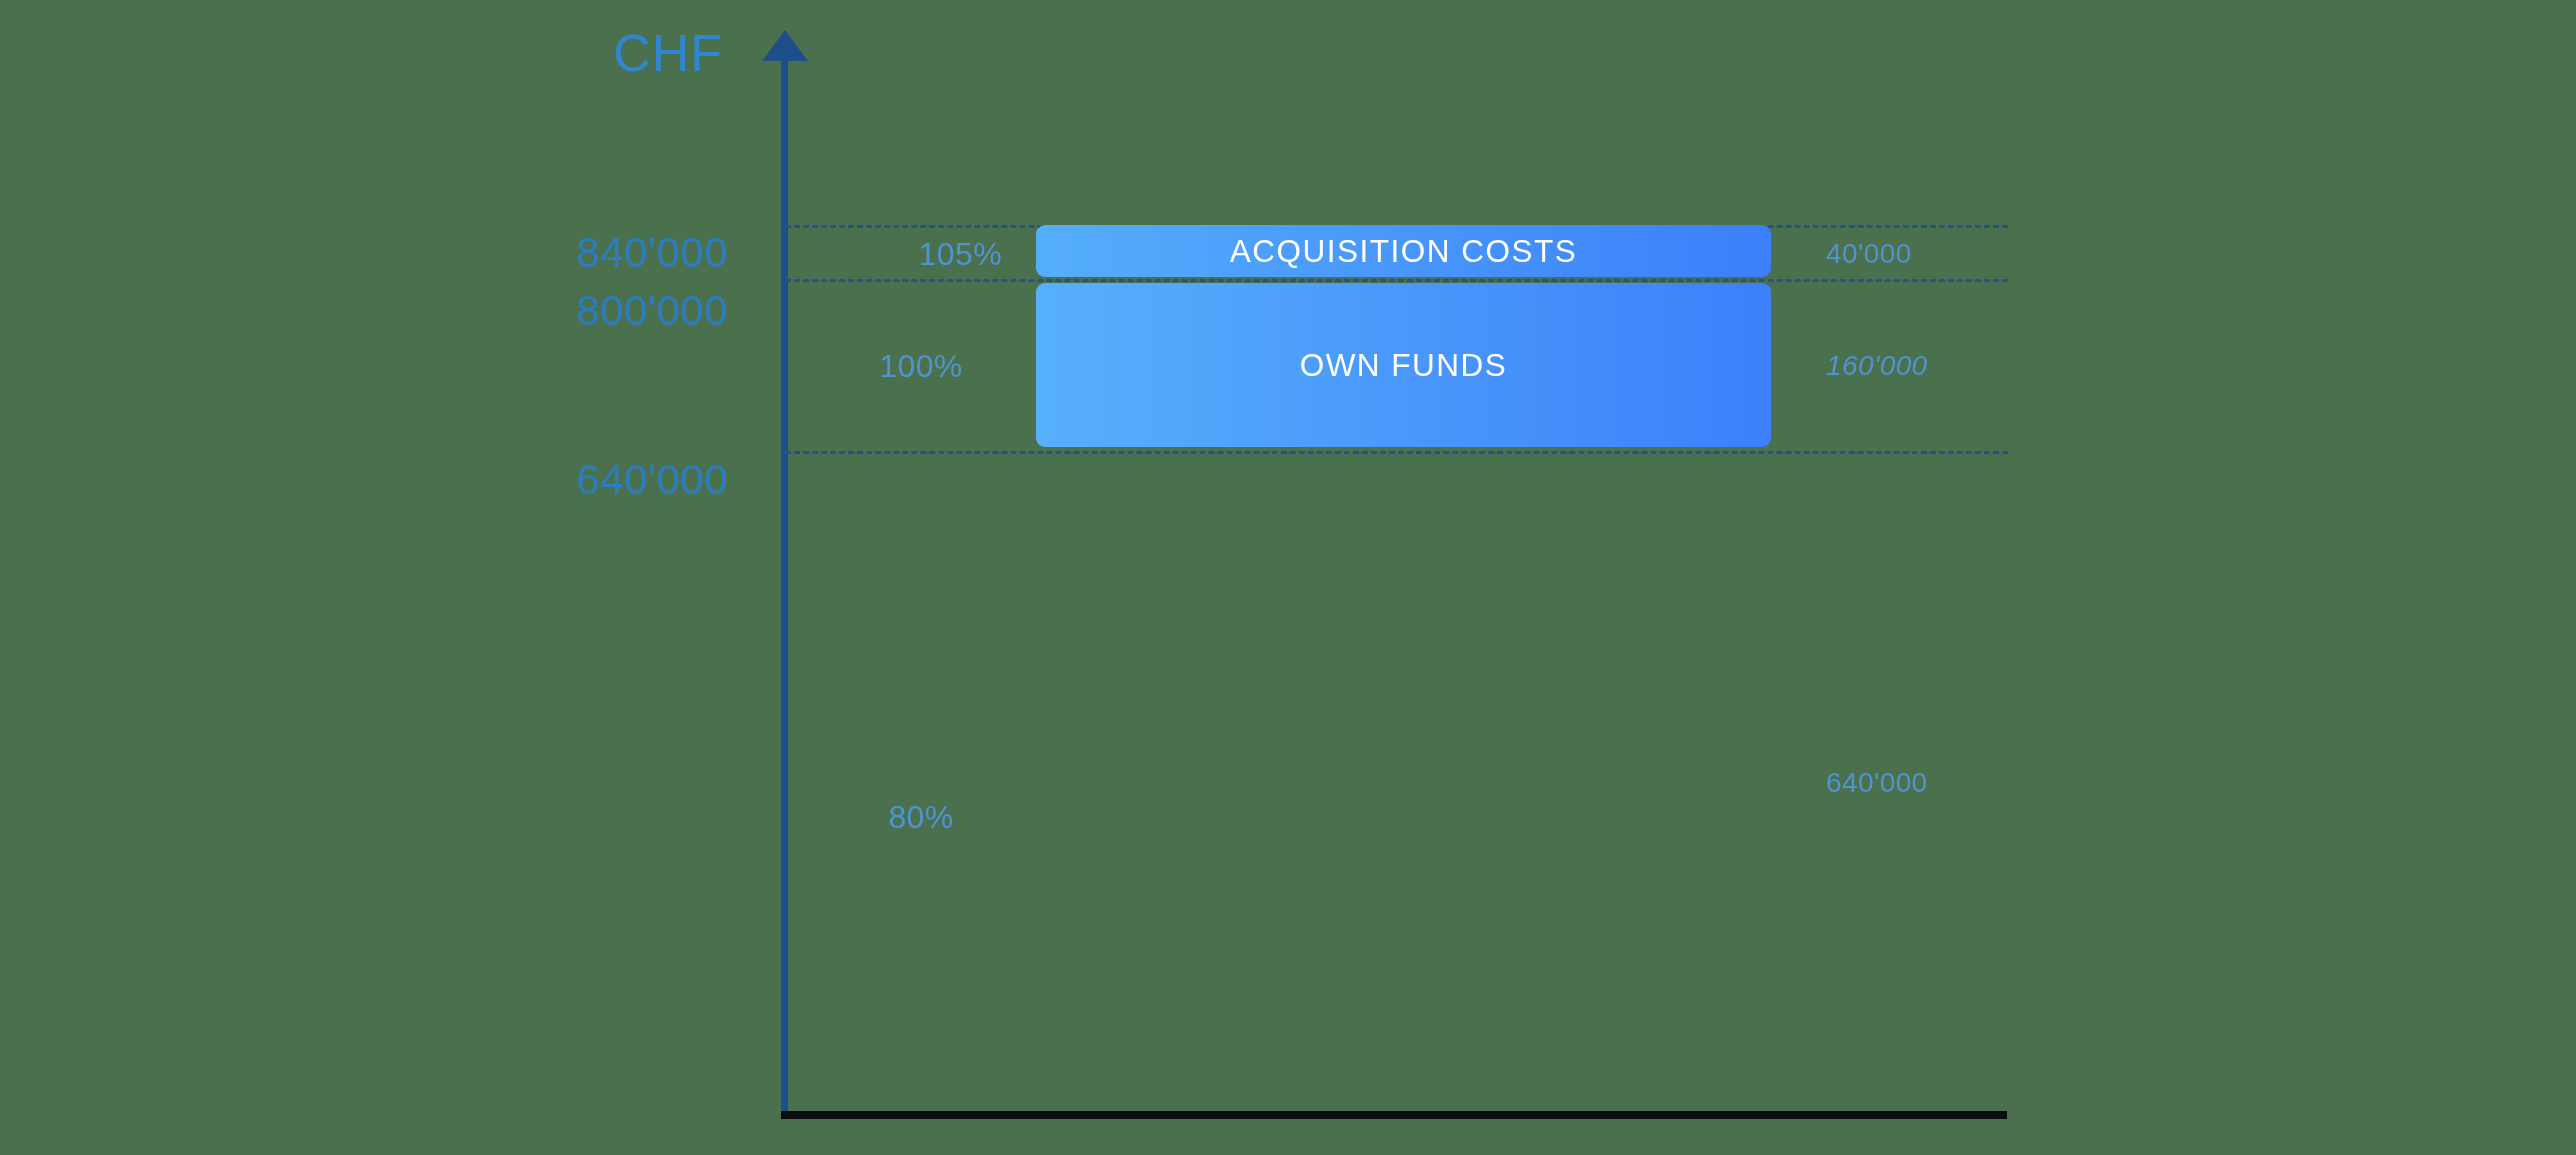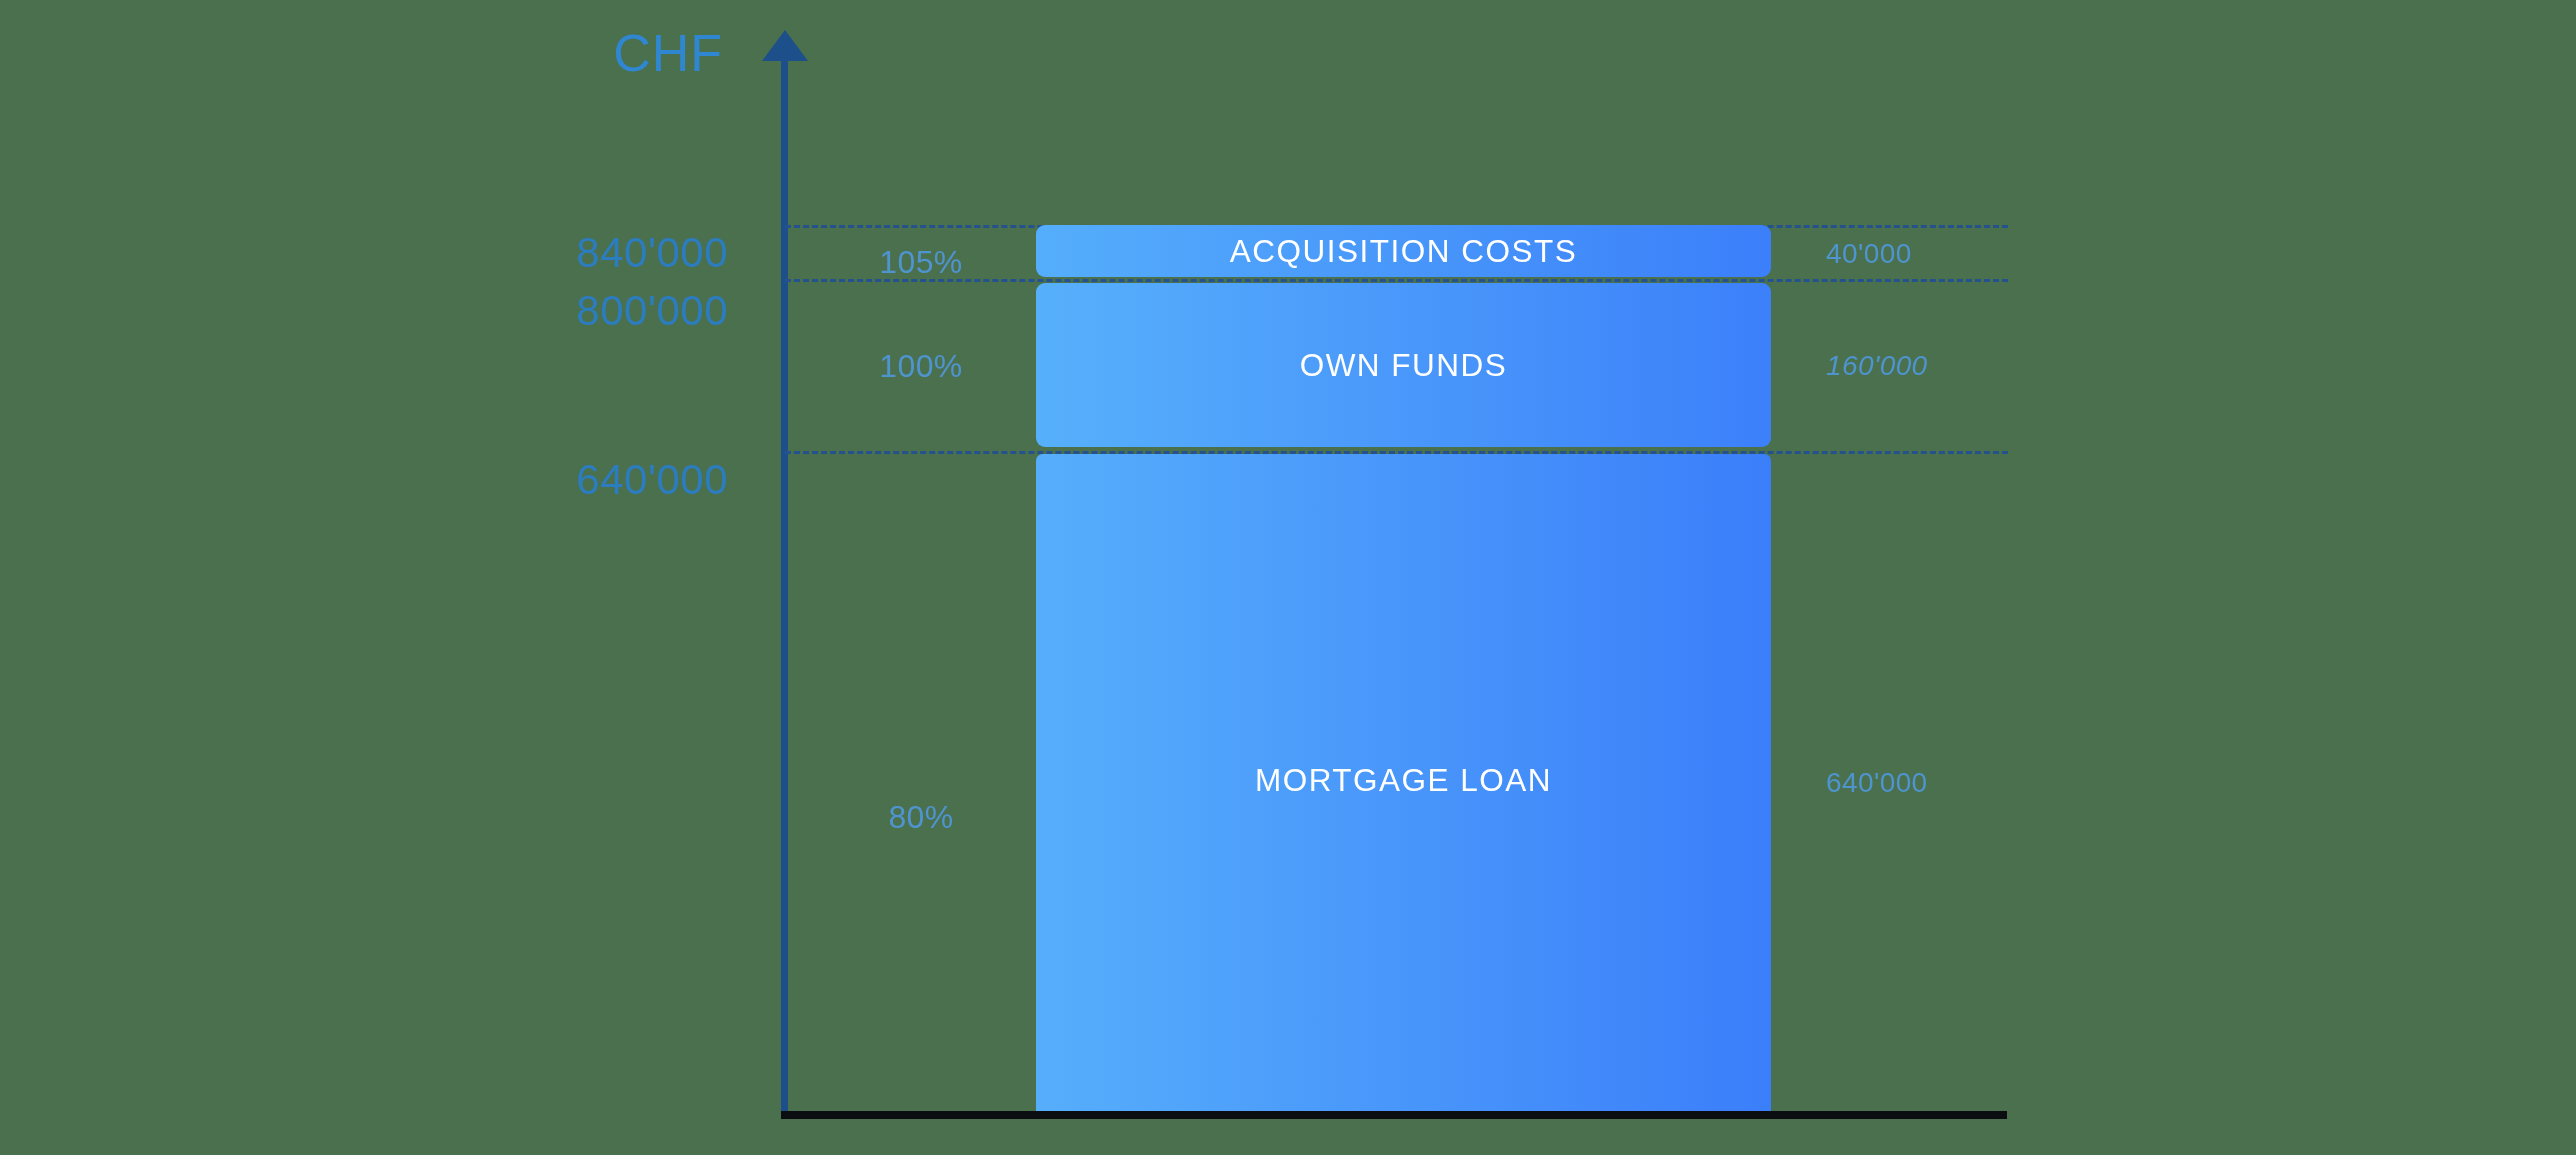--- a/index.html
+++ b/index.html
@@ -138,34 +138,31 @@
   <div class="axis-unit">CHF</div>
 
   <div class="tick-label" style="top:190px;">840'000</div>
   <div class="tick-label" style="top:248px;">800'000</div>
   <div class="tick-label" style="top:417px;">640'000</div>
 
   <div class="guide-line" style="top:225px;"></div>
   <div class="guide-line" style="top:279px;"></div>
   <div class="guide-line" style="top:451px;"></div>
 
-  <div class="pct-label" style="top:262px;">105%</div>
+  <div class="pct-label" style="top:254px;text-align:right;">105%</div>
   <div class="pct-label" style="top:366px;">100%</div>
   <div class="pct-label" style="top:817px;">80%</div>
 
   <div class="bar-segment" style="top:225px; height:52px; background:linear-gradient(90deg,#55aefb 0%,#3b7ffa 100%);">
     <span class="bar-segment-label">ACQUISITION COSTS</span>
   </div>
 
   <div class="bar-segment" style="top:283px; height:164px; background:linear-gradient(90deg,#57b0fb 0%,#3c80fa 100%);">
     <span class="bar-segment-label">OWN FUNDS</span>
   </div>
 
-  <div class="bar-segment" style="top:454px; height:657px; background:linear-gradient(90deg,#56aefb 0%,#3b7efa 100%); border-radius:6.7px 6.7px 0 0;">
-    <span class="bar-segment-label" style="margin-top:-3.8px;">MORTGAGE LOAN</span>
-  </div>
 
   <div class="amount-label" style="top:254px;">40'000</div>
   <div class="amount-label" style="top:366px;font-style:italic;">160'000</div>
   <div class="amount-label" style="top:783px;">640'000</div>
 
 </div>
 
 
 </body></html>

